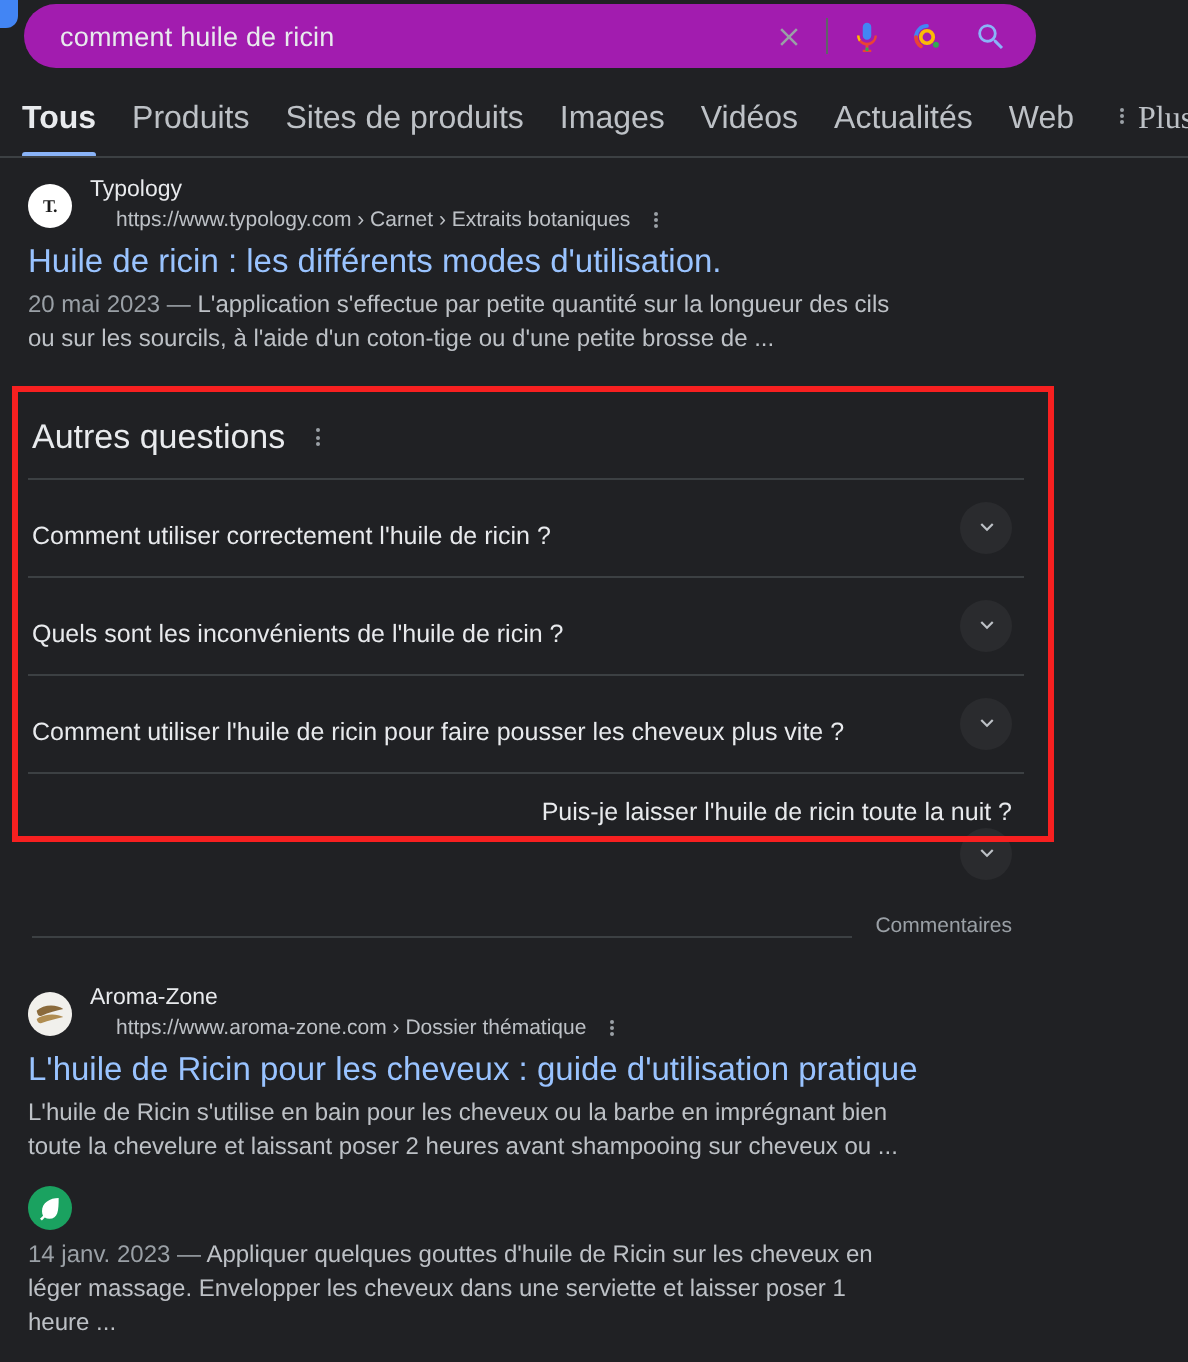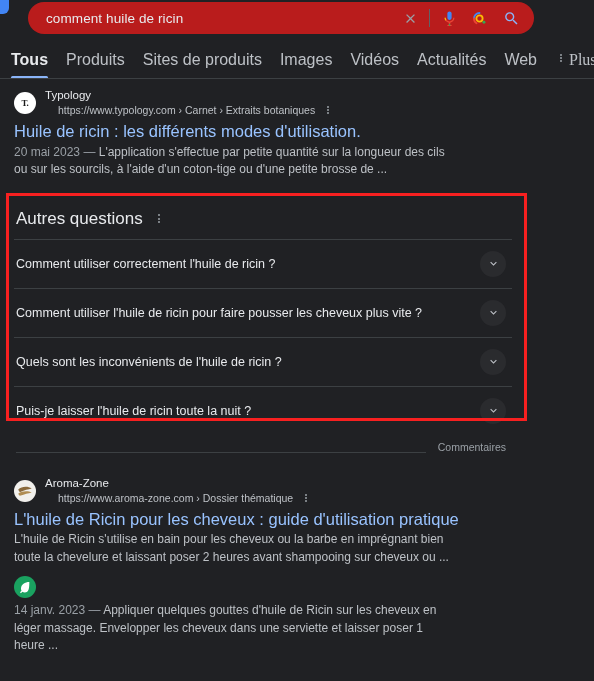--- a/index.html
+++ b/index.html
@@ -19,23 +19,23 @@
   }
   #google-logo-stub {
     position: absolute;
     left: 0; top: 0;
     width: 9px; height: 14px;
     background: #4285f4;
     border-bottom-right-radius: 6px;
   }
   #search-box {
     position: absolute;
-    left: 28px; top: 2px;
+    left: 12px; top: 2px;
     width: 506px; height: 32px;
-    background: #b91c1c;
+    background: #a21caf;
     border-radius: 22px;
     display: flex;
     align-items: center;
     padding: 0 12px 0 18px;
   }
   #search-input {
     flex: 1;
     background: transparent;
     border: none;
     outline: none;
@@ -196,42 +196,42 @@
     gap: 10px;
     padding: 0 2px 10px 2px;
   }
   #paa-title {
     color: #e8eaed;
     font-size: 17px;
   }
   .paa-list { border-top: 1px solid #3c4043; }
   .paa-item {
     display: flex;
-    align-items: center;
+    align-items: flex-end;
     justify-content: space-between;
     padding: 11px 6px 11px 2px;
     border-bottom: 1px solid #3c4043;
     cursor: pointer;
   }
   .paa-q {
     color: #e8eaed;
     font-size: 12.5px;
     line-height: 1.3;
   }
   .paa-chevron {
     width: 26px; height: 26px;
     border-radius: 50%;
     background: #2a2b2e;
     display: flex;
     align-items: center;
     justify-content: center;
     flex: 0 0 auto;
     margin-left: 10px;
   }
-  .paa-list .paa-item:last-child { border-bottom: none; }
+  .paa-list .paa-item:last-child { border-bottom: none; flex-direction: column; }
   #paa-footer {
     display: flex;
     align-items: flex-end;
     gap: 12px;
     padding: 6px 6px 10px 2px;
   }
   #paa-footer-rule {
     flex: 1;
     height: 1px;
     background: #3c4043;
@@ -345,29 +345,29 @@
       <div class="paa-list">
         <div class="paa-item">
           <span class="paa-q">Comment utiliser correctement l'huile de ricin ?</span>
           <span class="paa-chevron">
             <svg width="13" height="13" viewBox="0 0 24 24">
                 <path fill="#bdc1c6" d="M7.41 8.59L12 13.17l4.59-4.58L18 10l-6 6-6-6z"></path>
               </svg>
           </span>
         </div>
         <div class="paa-item">
-          <span class="paa-q">Comment utiliser l'huile de ricin pour faire pousser les cheveux plus vite ?</span>
+          <span class="paa-q">Quels sont les inconvénients de l'huile de ricin ?</span>
           <span class="paa-chevron">
             <svg width="13" height="13" viewBox="0 0 24 24">
                 <path fill="#bdc1c6" d="M7.41 8.59L12 13.17l4.59-4.58L18 10l-6 6-6-6z"></path>
               </svg>
           </span>
         </div>
         <div class="paa-item">
-          <span class="paa-q">Quels sont les inconvénients de l'huile de ricin ?</span>
+          <span class="paa-q">Comment utiliser l'huile de ricin pour faire pousser les cheveux plus vite ?</span>
           <span class="paa-chevron">
             <svg width="13" height="13" viewBox="0 0 24 24">
                 <path fill="#bdc1c6" d="M7.41 8.59L12 13.17l4.59-4.58L18 10l-6 6-6-6z"></path>
               </svg>
           </span>
         </div>
         <div class="paa-item">
           <span class="paa-q">Puis-je laisser l'huile de ricin toute la nuit ?</span>
           <span class="paa-chevron">
             <svg width="13" height="13" viewBox="0 0 24 24">

